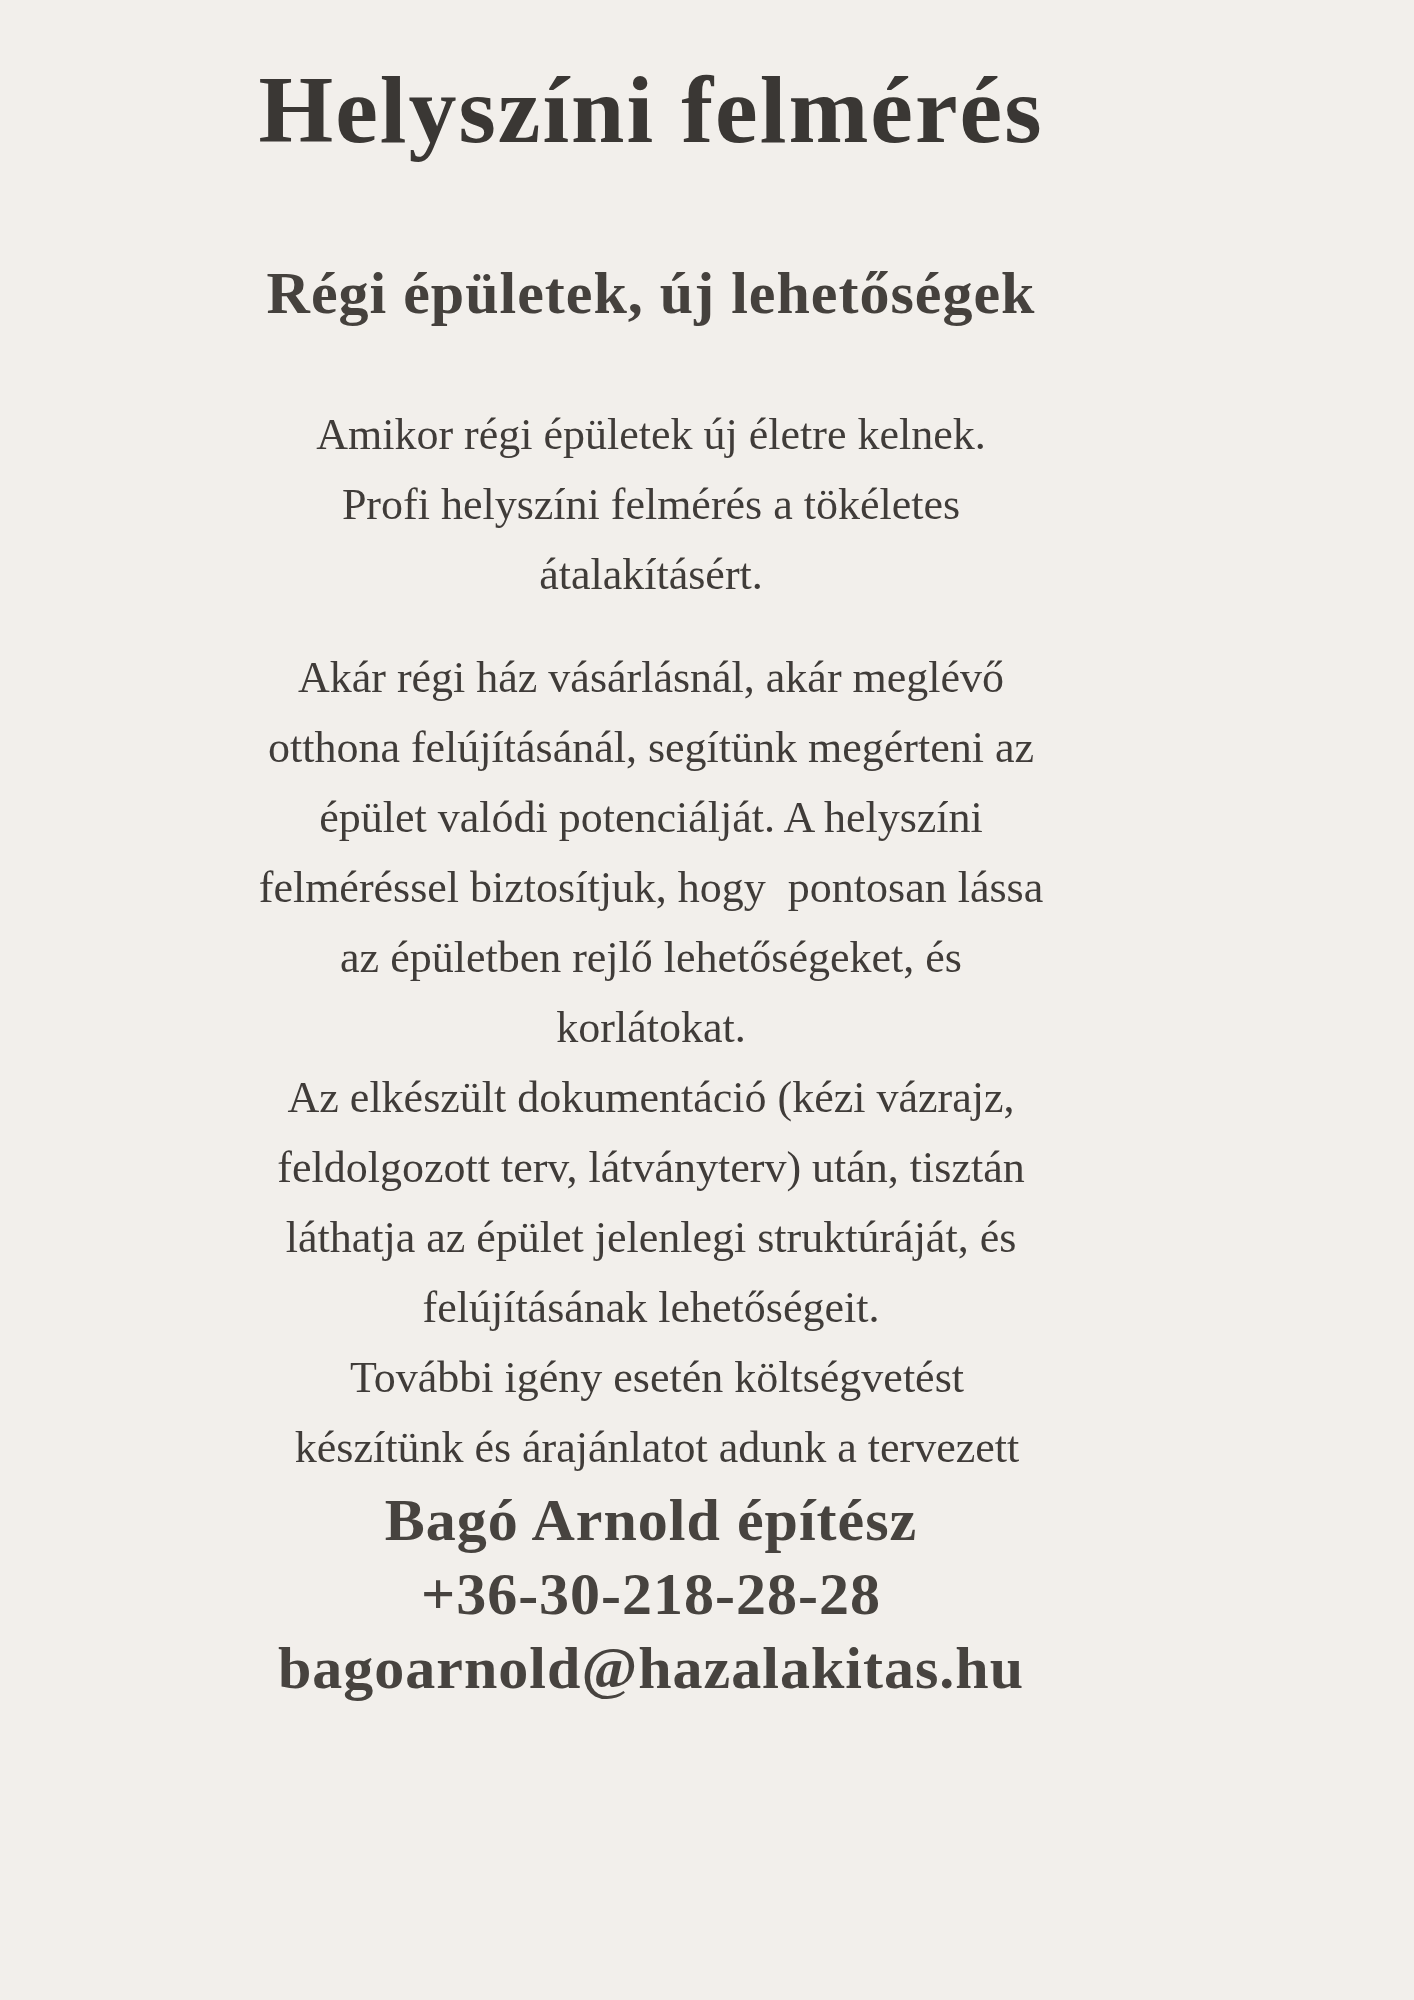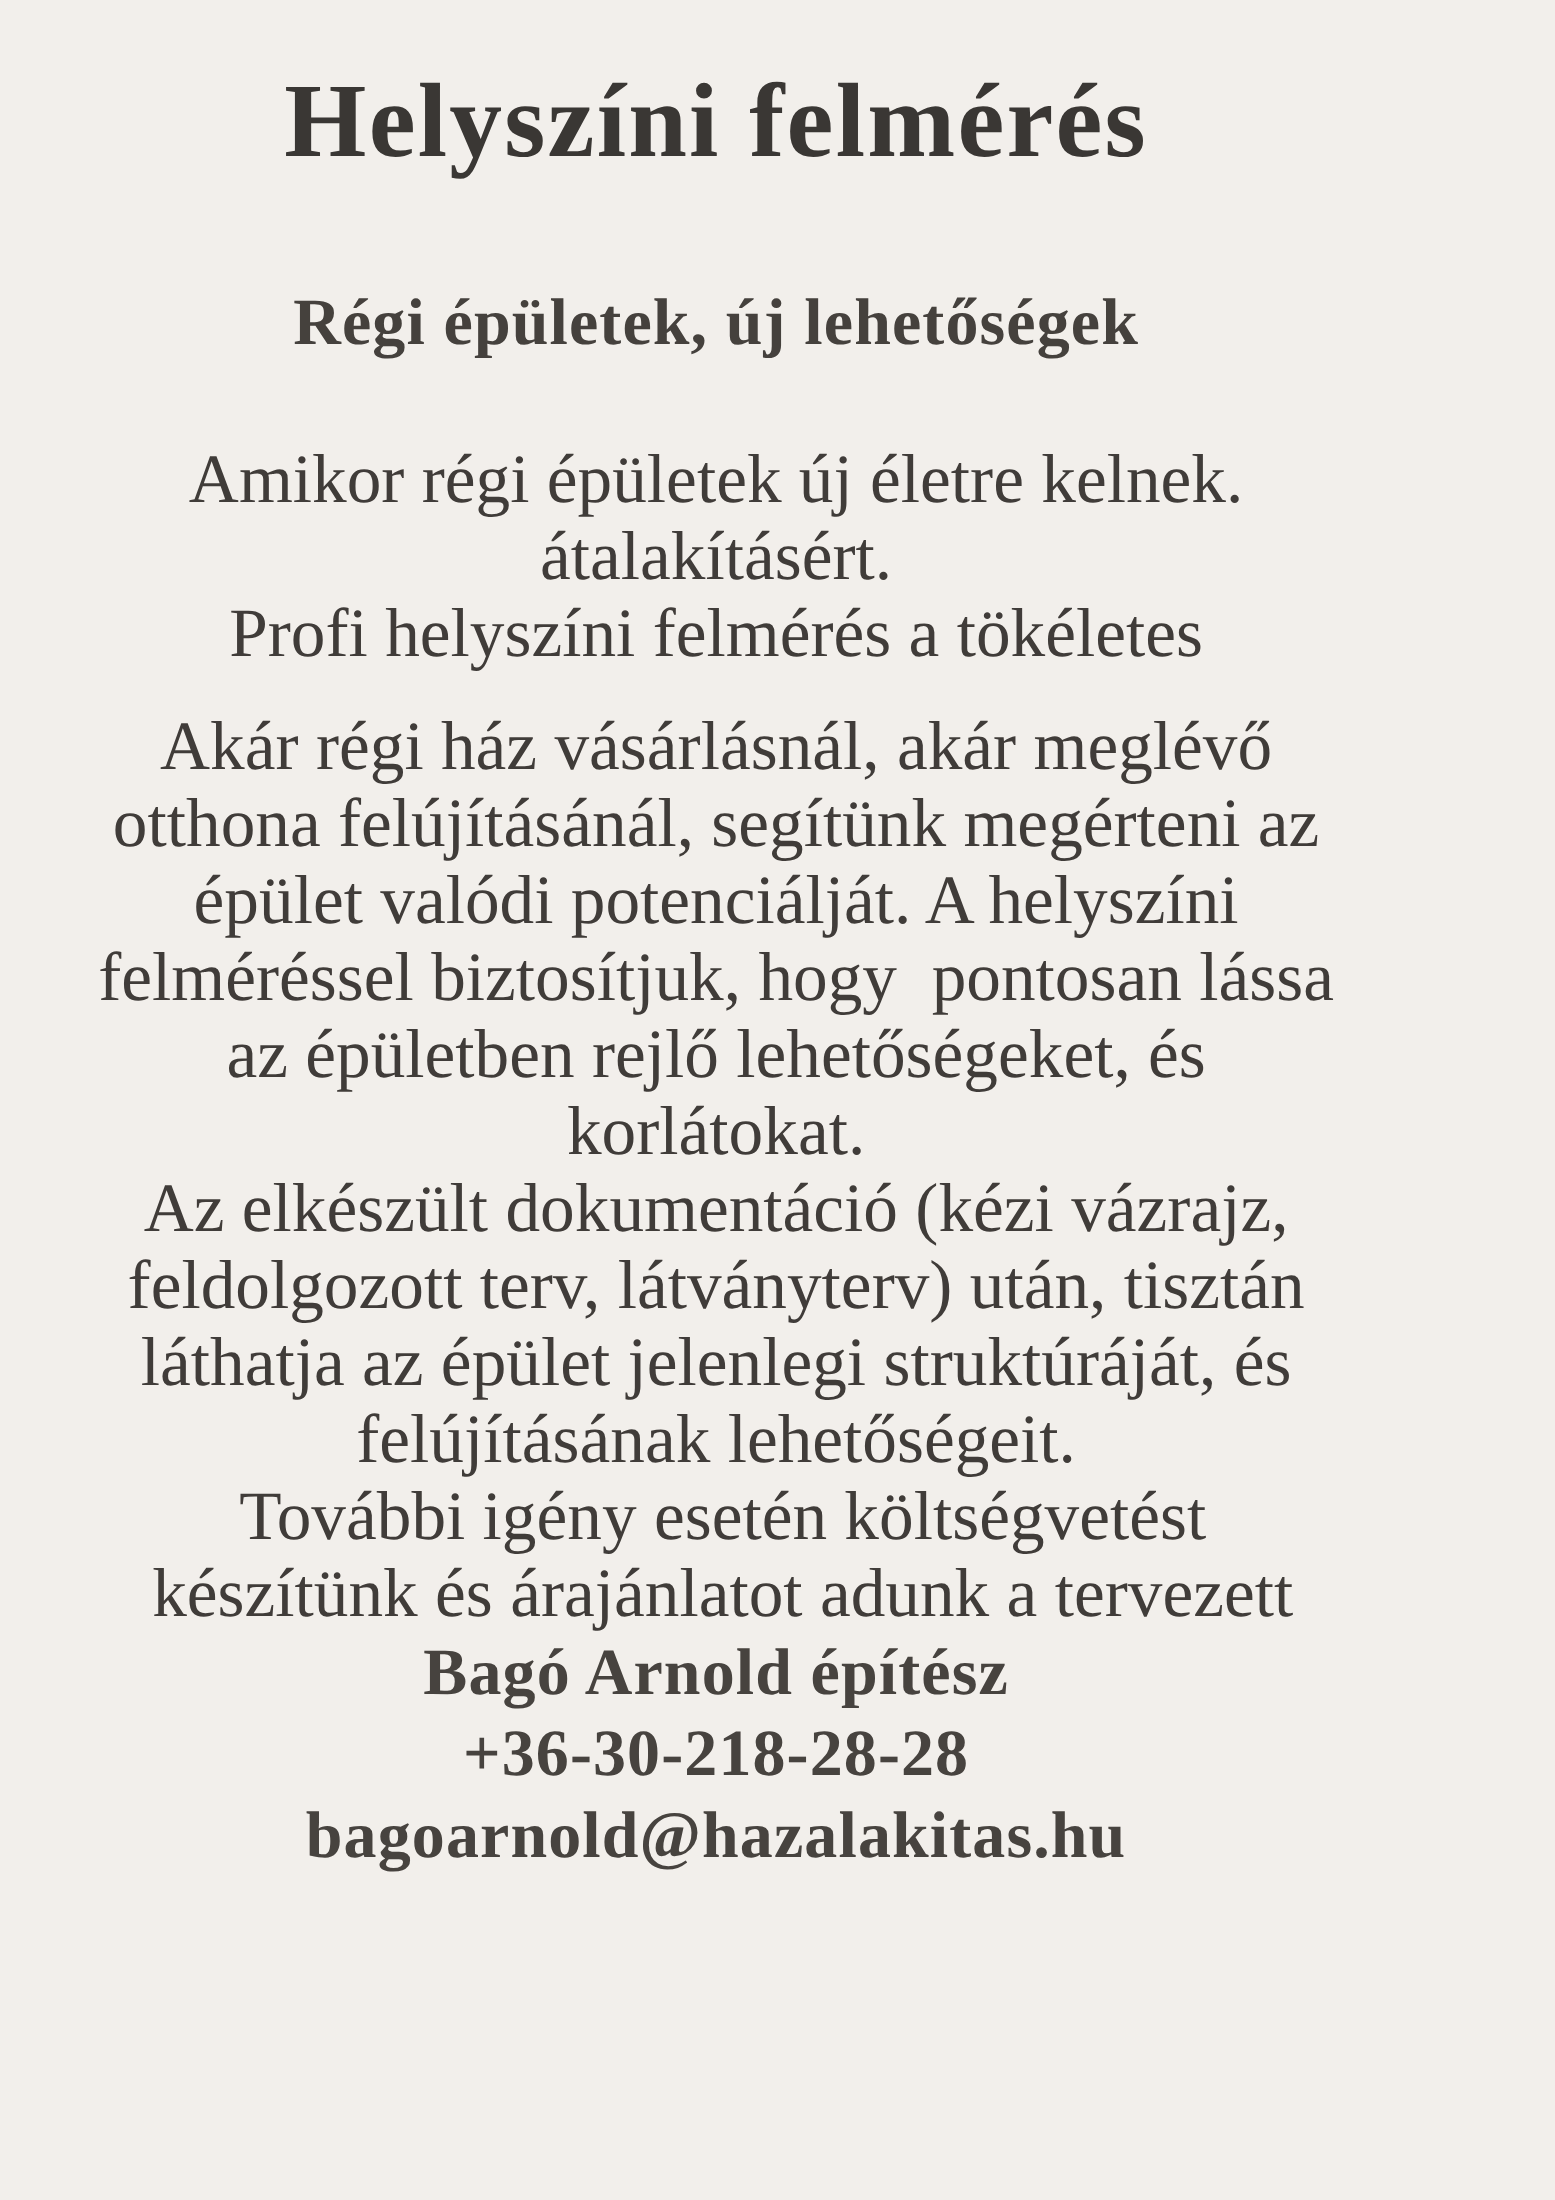--- a/index.html
+++ b/index.html
@@ -30,21 +30,21 @@
   }
   .subtitle {
     margin-top: 88px;
     font-size: 60px;
     line-height: 70px;
     font-weight: 700;
     letter-spacing: 1px;
     color: #45413d;
   }
   .para .line {
-    font-size: 63px;
+    font-size: 44px;
     line-height: 70px;
     white-space: pre-wrap;
     color: #403c39;
   }
   .para-1 { margin-top: 72px; }
   .para-2 { margin-top: 33px; }
   .para-3 { margin-top: 0; text-align: center; }
   .para-4 { margin-top: 0; padding-left: 12px; }
   .contact {
     font-weight: 700;
@@ -60,22 +60,22 @@
 <body>
 
 <div class="page">
 
   <div class="title">Helyszíni felmérés</div>
 
   <div class="subtitle">Régi épületek, új lehetőségek</div>
 
   <div class="para para-1">
     <div class="line">Amikor régi épületek új életre kelnek.</div>
+    <div class="line">Profi helyszíni felmérés a tökéletes</div>
     <div class="line">átalakításért.</div>
-    <div class="line">Profi helyszíni felmérés a tökéletes</div>
   </div>
 
   <div class="para para-2">
     <div class="line">Akár régi ház vásárlásnál, akár meglévő</div>
     <div class="line">otthona felújításánál, segítünk megérteni az</div>
     <div class="line">épület valódi potenciálját. A helyszíni</div>
     <div class="line">felméréssel biztosítjuk, hogy  pontosan lássa</div>
     <div class="line">az épületben rejlő lehetőségeket, és</div>
     <div class="line">korlátokat.</div>
   </div>

